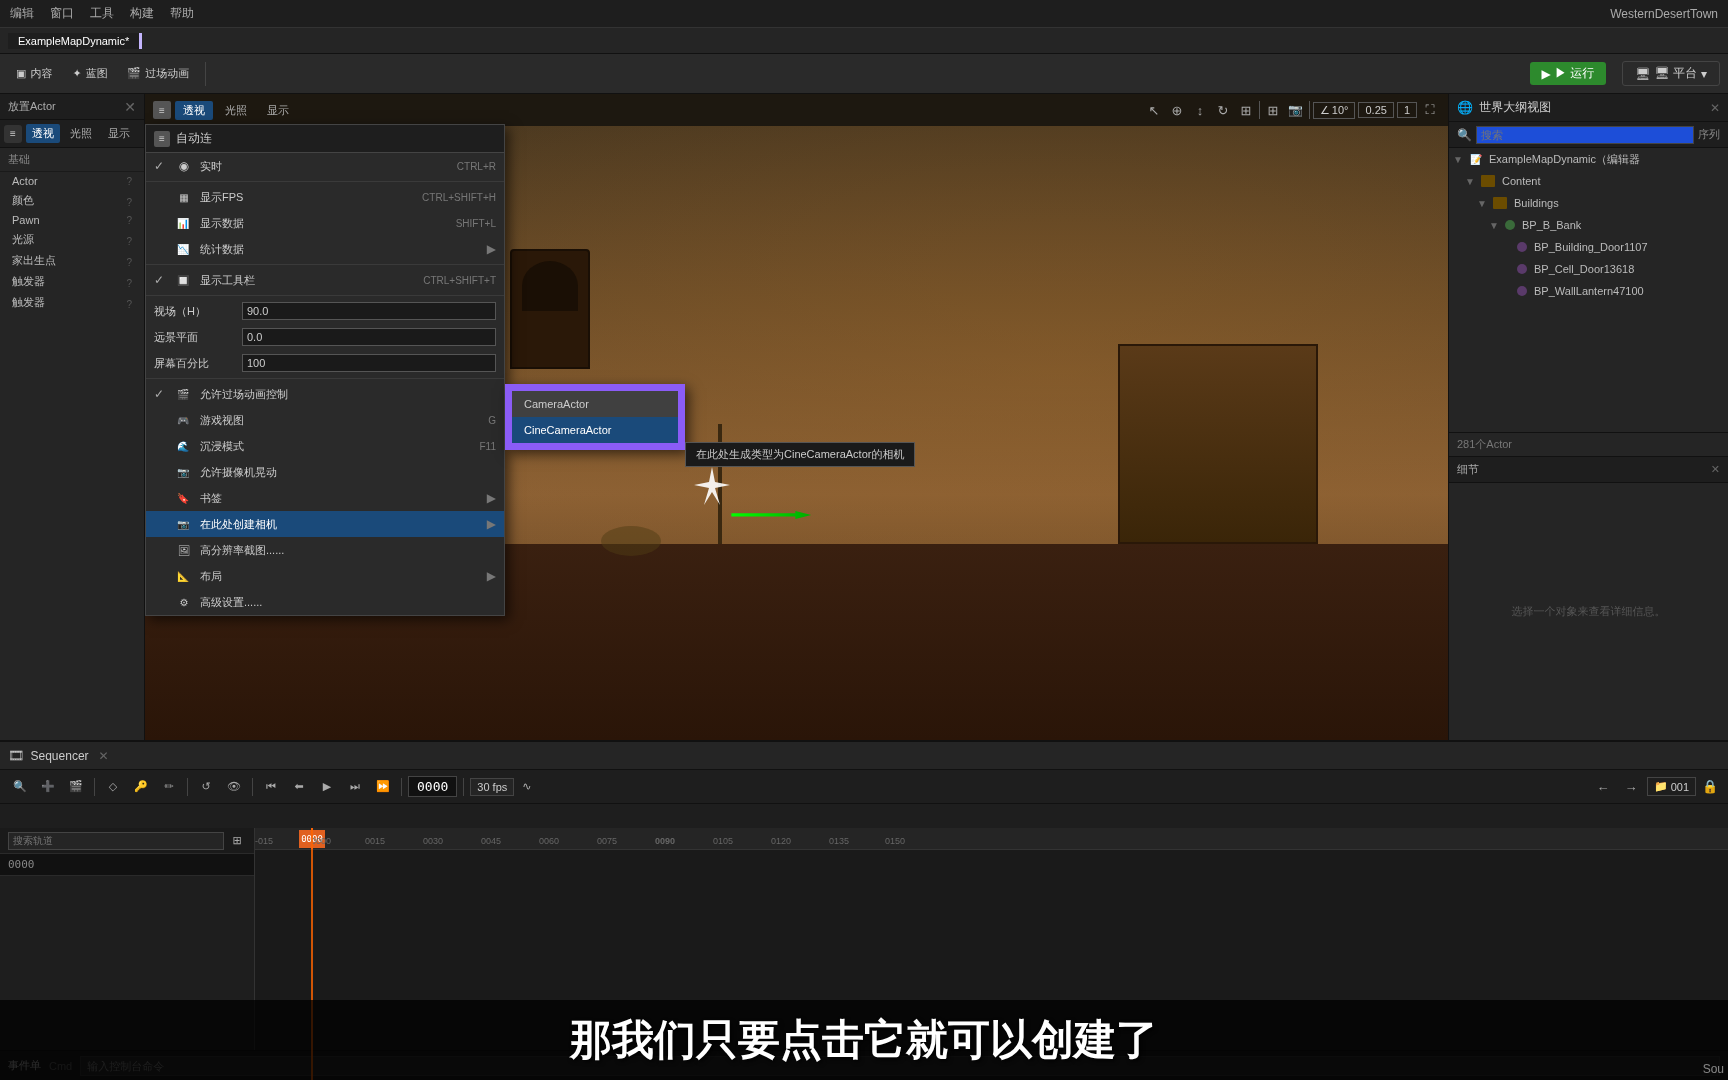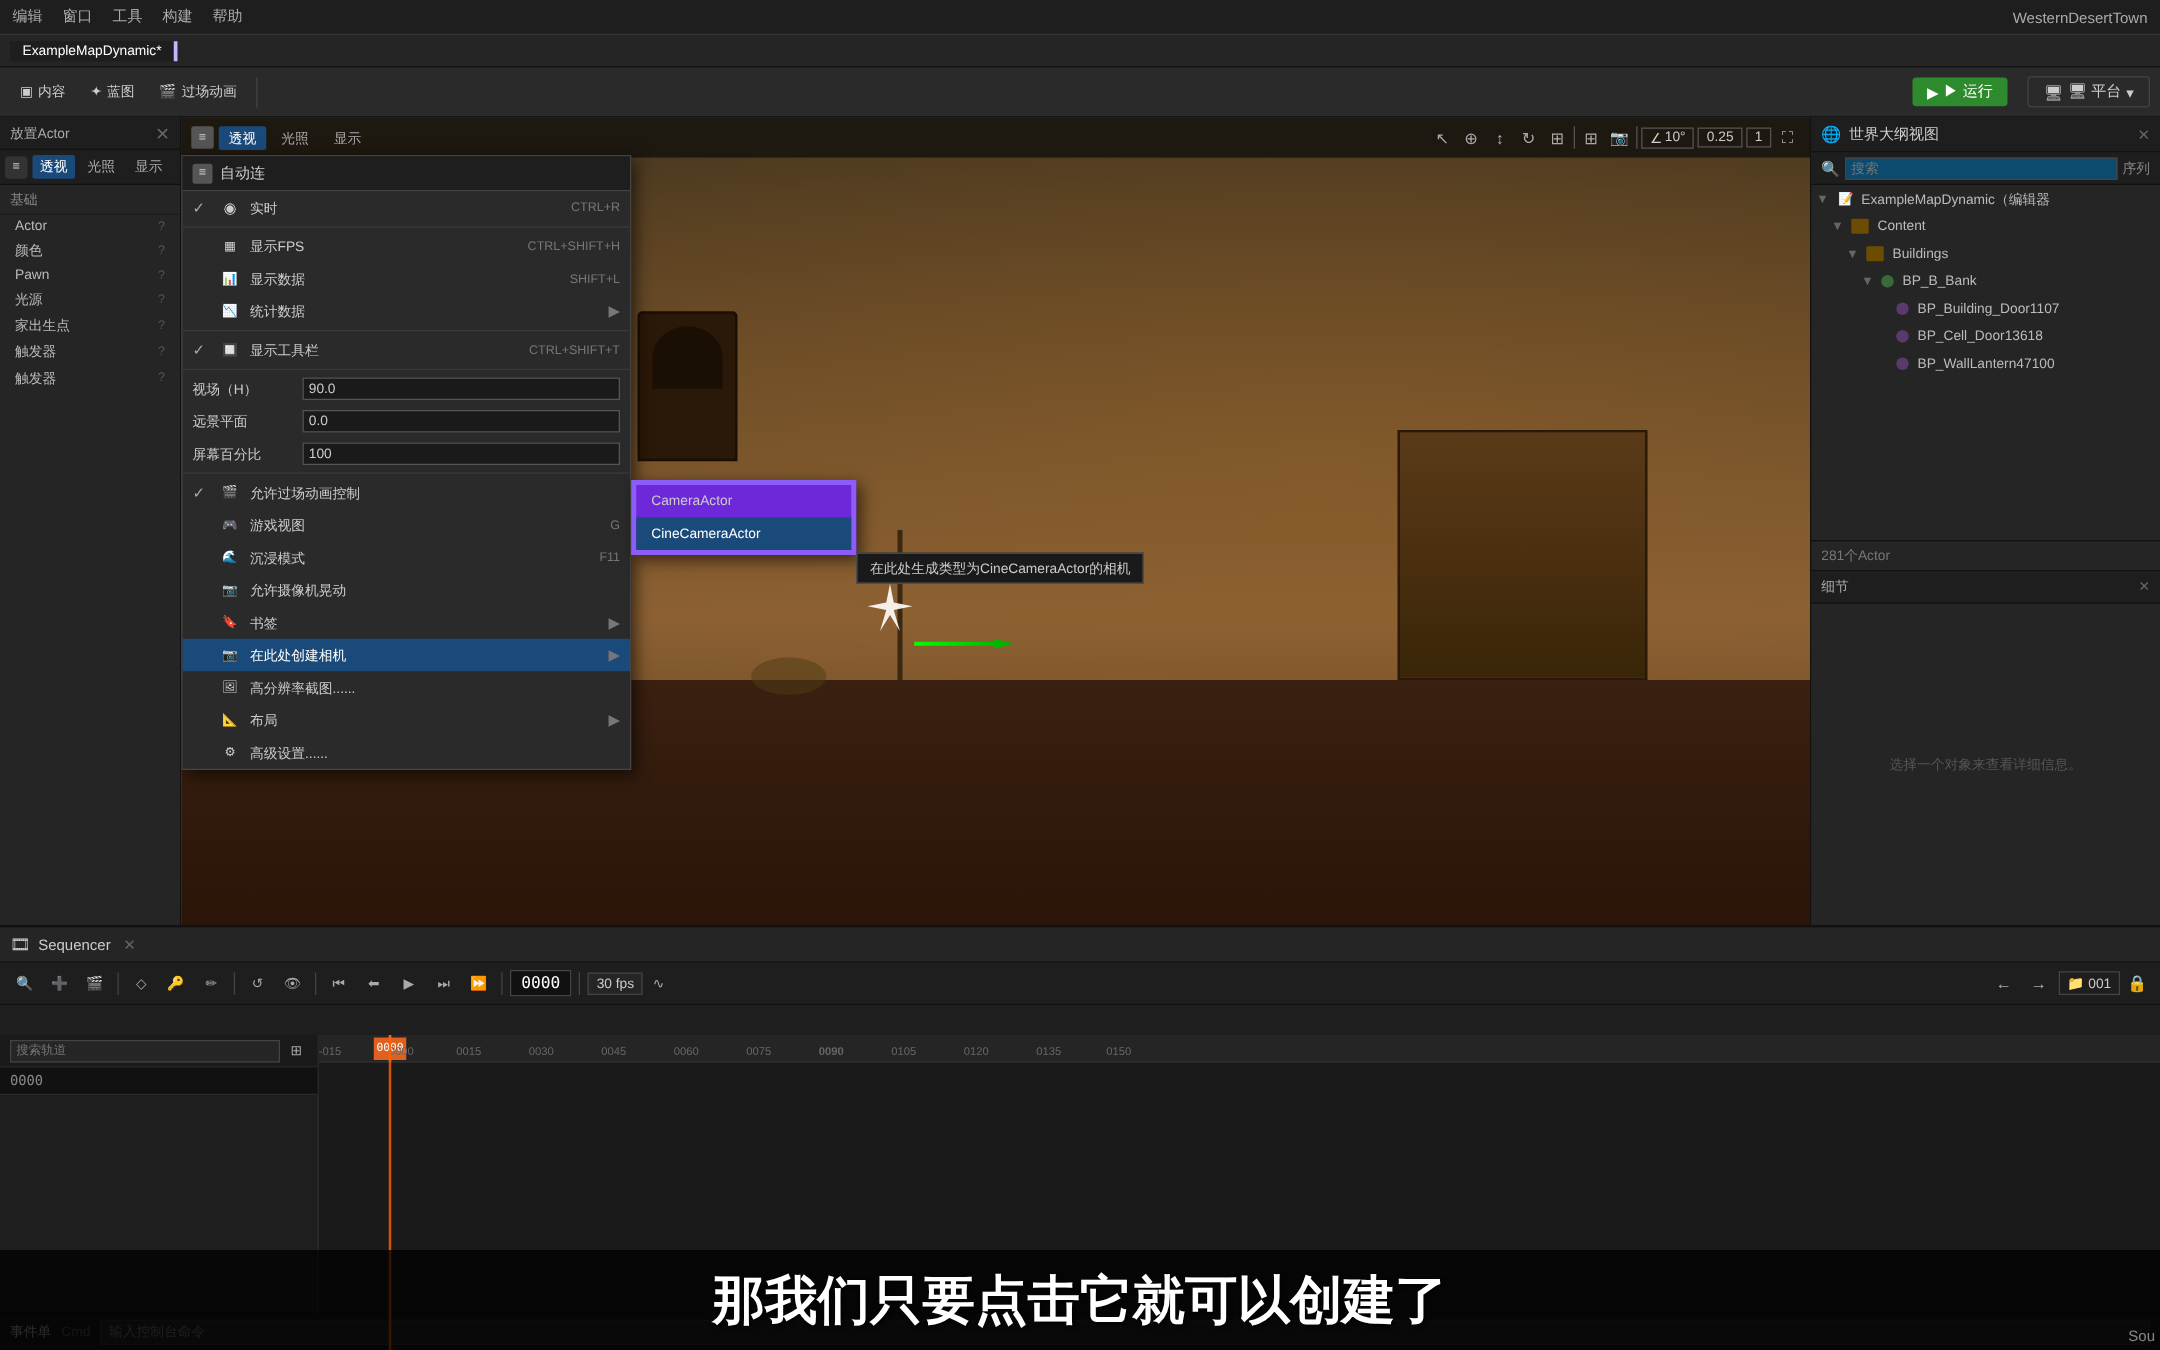--- a/index.html
+++ b/index.html
@@ -96,21 +96,21 @@
       padding: 4px 8px;
       font-size: 11px;
       color: #888;
       border-bottom: 1px solid #1a1a1a;
     }
     .panel-item {
       padding: 3px 12px;
       font-size: 11px;
       color: #bbb;
       display: flex;
-      align-items: center;
+      align-items: flex-end;
       justify-content: space-between;
     }
     .panel-item .help { color: #555; font-size: 10px; }
 
     
     .viewport {
       flex: 1;
       position: relative;
       background: #3a3020;
       overflow: hidden;
@@ -216,22 +216,22 @@
       padding: 0 4px;
       outline: none;
     }
 
     
     .submenu {
       position: absolute;
       left: 360px;
       top: 290px;
       width: 180px;
-      background: #6d28d9;
-      border: 4px solid #8b5cf6;
+      background: #404040;
+      border: 7px solid #8b5cf6;
       box-shadow: 4px 4px 12px rgba(0,0,0,0.6);
       pointer-events: all;
       z-index: 300;
     }
     .submenu-item {
       height: 26px;
       display: flex;
       align-items: center;
       padding: 0 12px;
       cursor: pointer;
@@ -794,21 +794,21 @@
 
   <div class="right-panel">
     <div class="right-panel-header">
       <span style="font-size:13px;">🌐</span>
       <span>世界大纲视图</span>
       <div style="flex:1"></div>
       <span style="cursor:pointer;color:#666;">✕</span>
     </div>
     <div class="right-panel-search">
       <span style="color:#666;font-size:12px;">🔍</span>
-      <input type="text" style="flex: 1 1 0%; background: #0c4a6e; border: 1px solid rgb(68, 68, 68); color: rgb(204, 204, 204); font-size: 11px; padding: 2px 4px; outline: none; height: 18px;" placeholder="搜索">
+      <input type="text" style="flex: 1 1 0%; background: #1d4ed8; border: 1px solid rgb(68, 68, 68); color: rgb(204, 204, 204); font-size: 11px; padding: 2px 4px; outline: none; height: 18px;" placeholder="搜索">
       <span style="font-size:11px;color:#888;">序列</span>
     </div>
 
     <div style="flex:1;overflow:auto;">
       <div class="tree-item" style="padding-left:4px;">
         <span class="tree-arrow">▼</span>
         <span class="tree-icon" style="font-size:10px;">📝</span>
         <span>ExampleMapDynamic（编辑器</span>
       </div>
       <div class="tree-item" style="padding-left:16px;">

